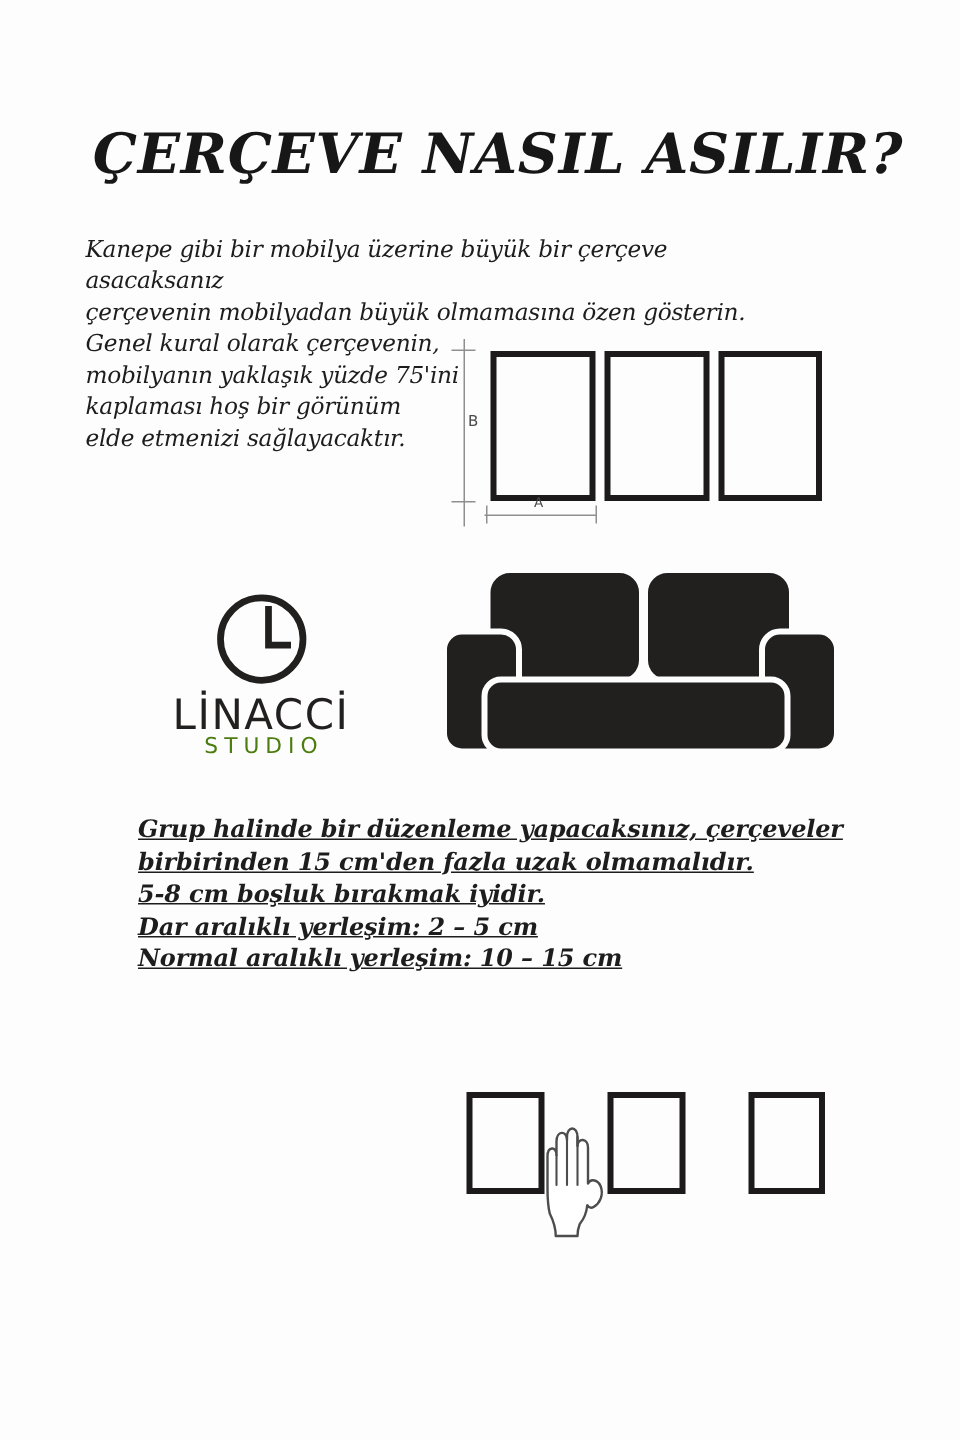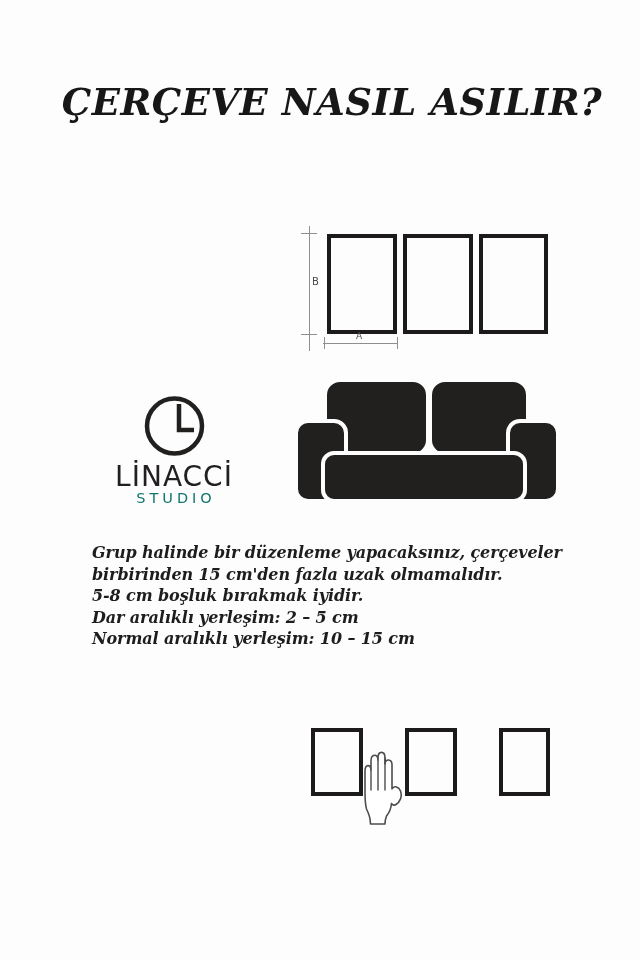--- a/index.html
+++ b/index.html
@@ -23,20 +23,21 @@
   .textblock{white-space:pre-line;margin:0;position:absolute;color:#1d1d1d;}
   .intro{
     top:156px;left:57px;width:480px;
     font:italic 500 15.5px/21px "DejaVu Serif","Liberation Serif",serif;
     letter-spacing:-0.2px;
   }
   .spacing{
     top:542px;left:92px;width:480px;
     font:italic 600 16px/21.6px "DejaVu Serif","Liberation Serif",serif;
     letter-spacing:-0.1px;
+    text-decoration:underline;
   }
   .tip{
     top:854px;left:105px;width:500px;
     font:italic 600 13px/19px "DejaVu Serif","Liberation Serif",serif;
     letter-spacing:-0.2px;
   }
   
   .frame{
     position:absolute;box-sizing:border-box;
     border:4px solid #1c1a1a;background:#fdfdfd;
@@ -66,33 +67,39 @@
     display:flex;flex-direction:column;align-items:center;justify-content:center;
   }
   .logo-name{
     margin-top:3px;
     font:400 28px/30px "DejaVu Sans","Liberation Sans",sans-serif;
     color:#221f1f;letter-spacing:1px;
   }
   .logo-sub{
     margin-top:-2px;
     font:400 14.5px/16px "DejaVu Sans","Liberation Sans",sans-serif;
-    color:#0f766e;letter-spacing:4px;text-indent:4px;
+    color:#4d7c0f;letter-spacing:4px;text-indent:4px;
   }
   
   .sofa-svg{position:absolute;left:291px;top:371px;}
   .hand-svg{position:absolute;left:356px;top:745px;}
 </style>
 </head>
 <body>
 
 <div class="page">
 
   <h1 class="title">ÇERÇEVE NASIL ASILIR?</h1>
 
+  <p class="textblock intro">Kanepe gibi bir mobilya üzerine büyük bir çerçeve asacaksanız
+ çerçevenin mobilyadan büyük olmamasına özen gösterin.
+ Genel kural olarak çerçevenin,
+mobilyanın yaklaşık yüzde 75'ini
+kaplaması hoş bir görünüm
+elde etmenizi sağlayacaktır.</p>
 
   <div>
     <div class="frame f-top f1"></div>
     <div class="frame f-top f2"></div>
     <div class="frame f-top f3"></div>
 
     <div class="dim dim-v"></div>
     <div class="dim dim-tick-h1"></div>
     <div class="dim dim-tick-h2"></div>
     <span class="dim-label label-b">B</span>

